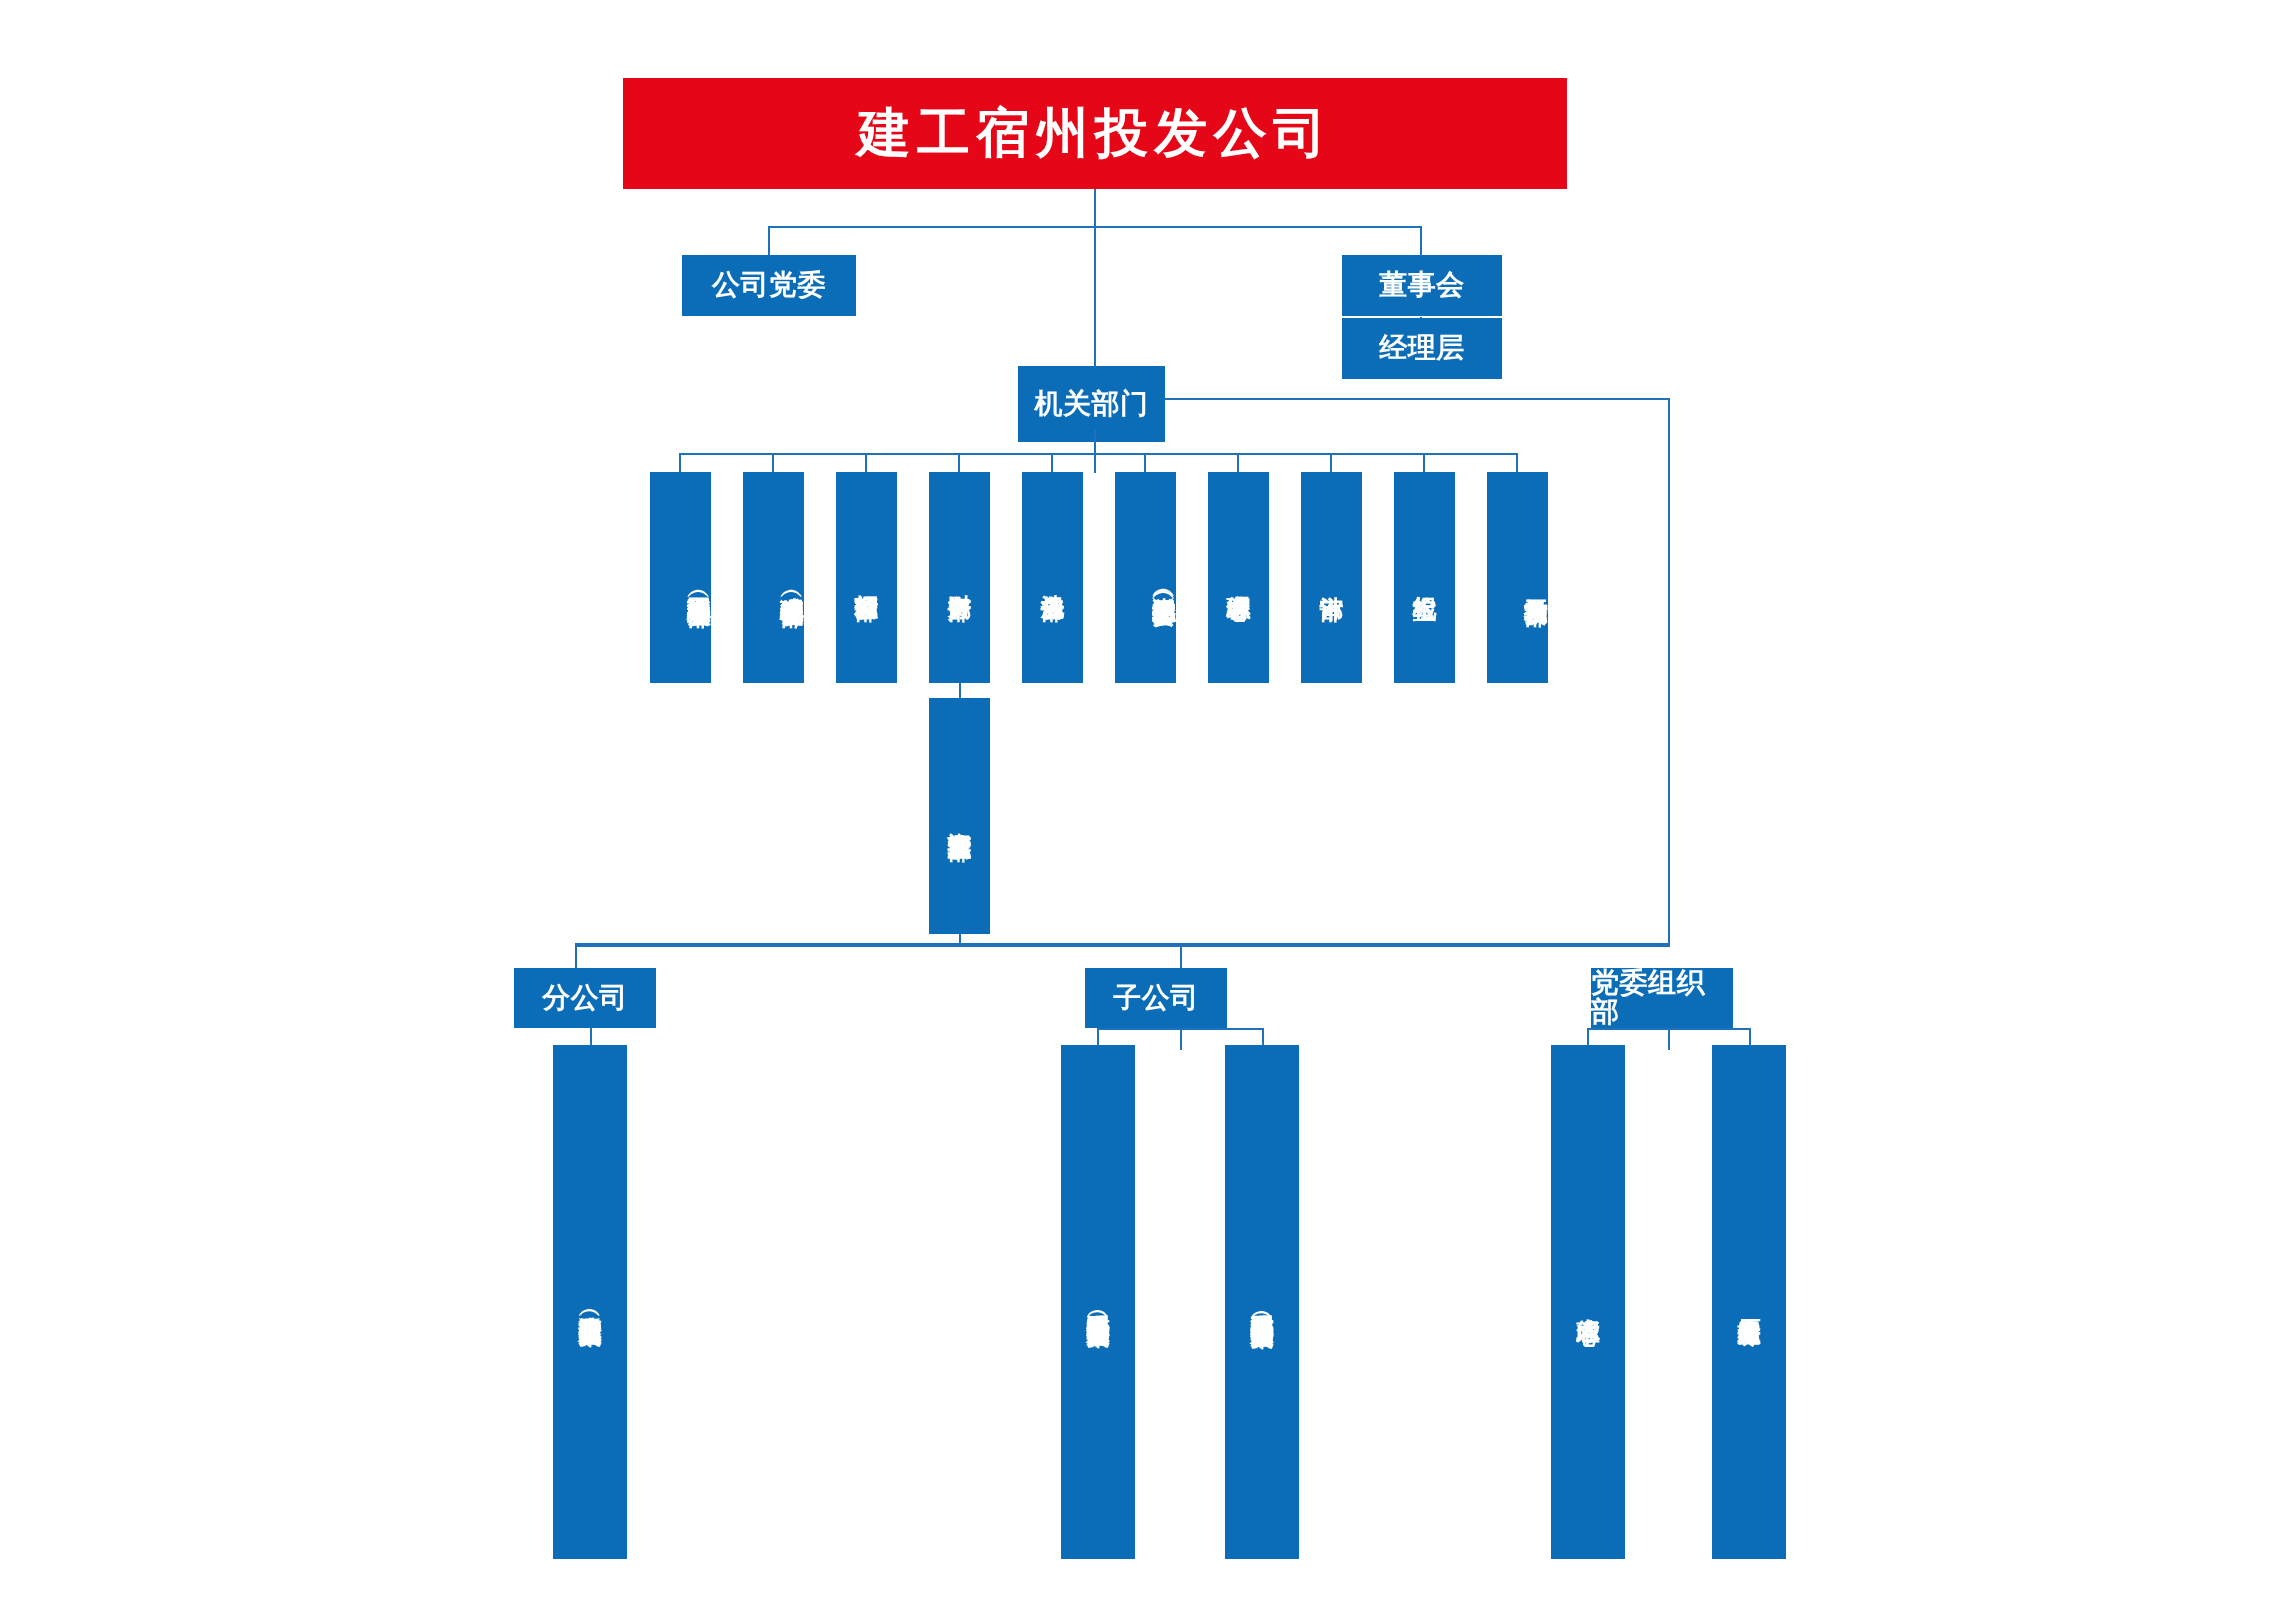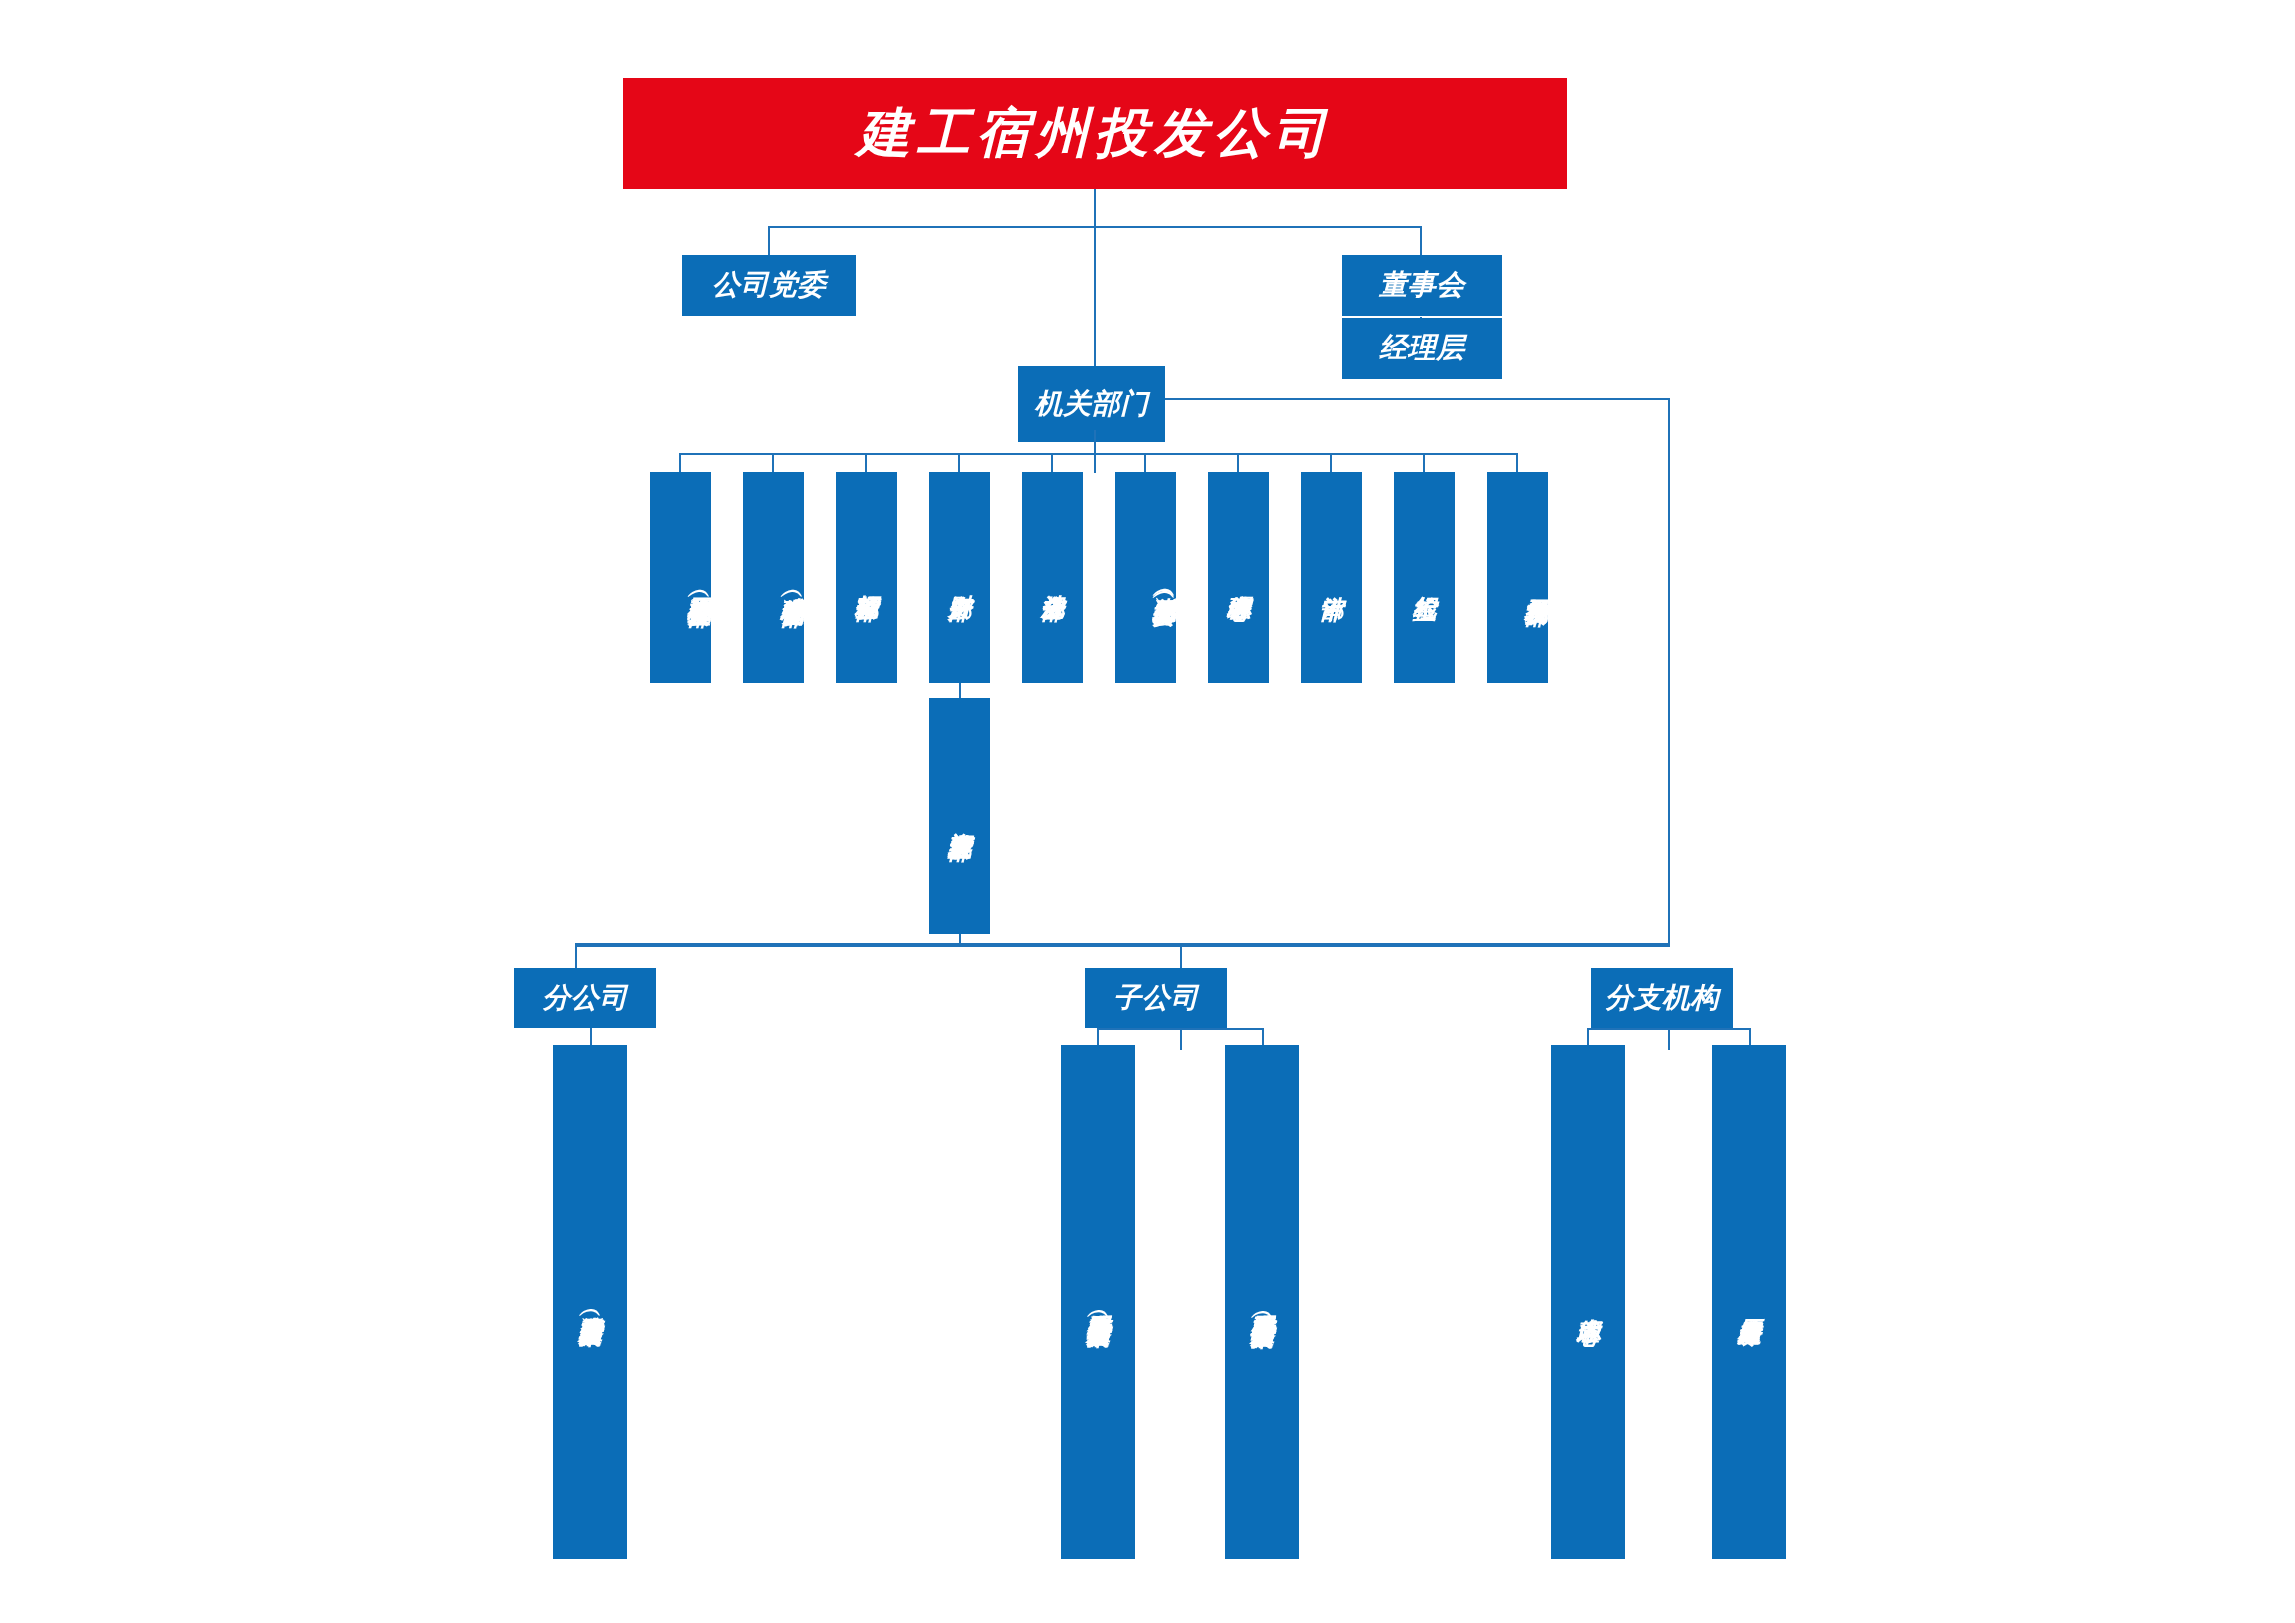--- a/index.html
+++ b/index.html
@@ -19,21 +19,20 @@
     background:#0B6DB7;
     color:#ffffff;
     font-weight:bold;
     display:flex;
     align-items:center;
     justify-content:center;
     text-align:left;
     box-sizing:border-box;
     line-height:1.02;
     letter-spacing:0.02em;
-    font-style:italic;
   }
   .box.red{background:#E50617;}
 
   
   .h-text{
     writing-mode:horizontal-tb;
   }
 
   
   .v-text{
@@ -162,21 +161,21 @@
 
   <div class="line hline thick" style="left:575px; top:943px; width:1095px;"></div>
 
   <div class="line vline" style="left:575px;  top:943px; height:26px;"></div>
   <div class="line vline" style="left:1180px; top:943px; height:26px;"></div>
 
   <div class="box h-text group-head" style="left:514px;">分公司</div>
 
   <div class="box h-text group-head" style="left:1085px;">子公司</div>
 
-  <div class="box h-text group-head" style="left:1591px;">分支机构</div>
+  <div class="box h-text group-head" style="left:1591px;">党委组织部</div>
 
   <div class="line vline" style="left:590px; top:1028px; height:16.7px;"></div>
 
   <div class="line vline" style="left:1180px; top:1028px; height:21.5px;"></div>
   <div class="line hline" style="left:1097px; top:1028px; width:167px;"></div>
   <div class="line vline" style="left:1097px; top:1028px; height:16.7px;"></div>
   <div class="line vline" style="left:1262px; top:1028px; height:16.7px;"></div>
 
   <div class="line vline" style="left:1668px; top:1028px; height:21.5px;"></div>
   <div class="line hline" style="left:1587px; top:1028px; width:163px;"></div>

